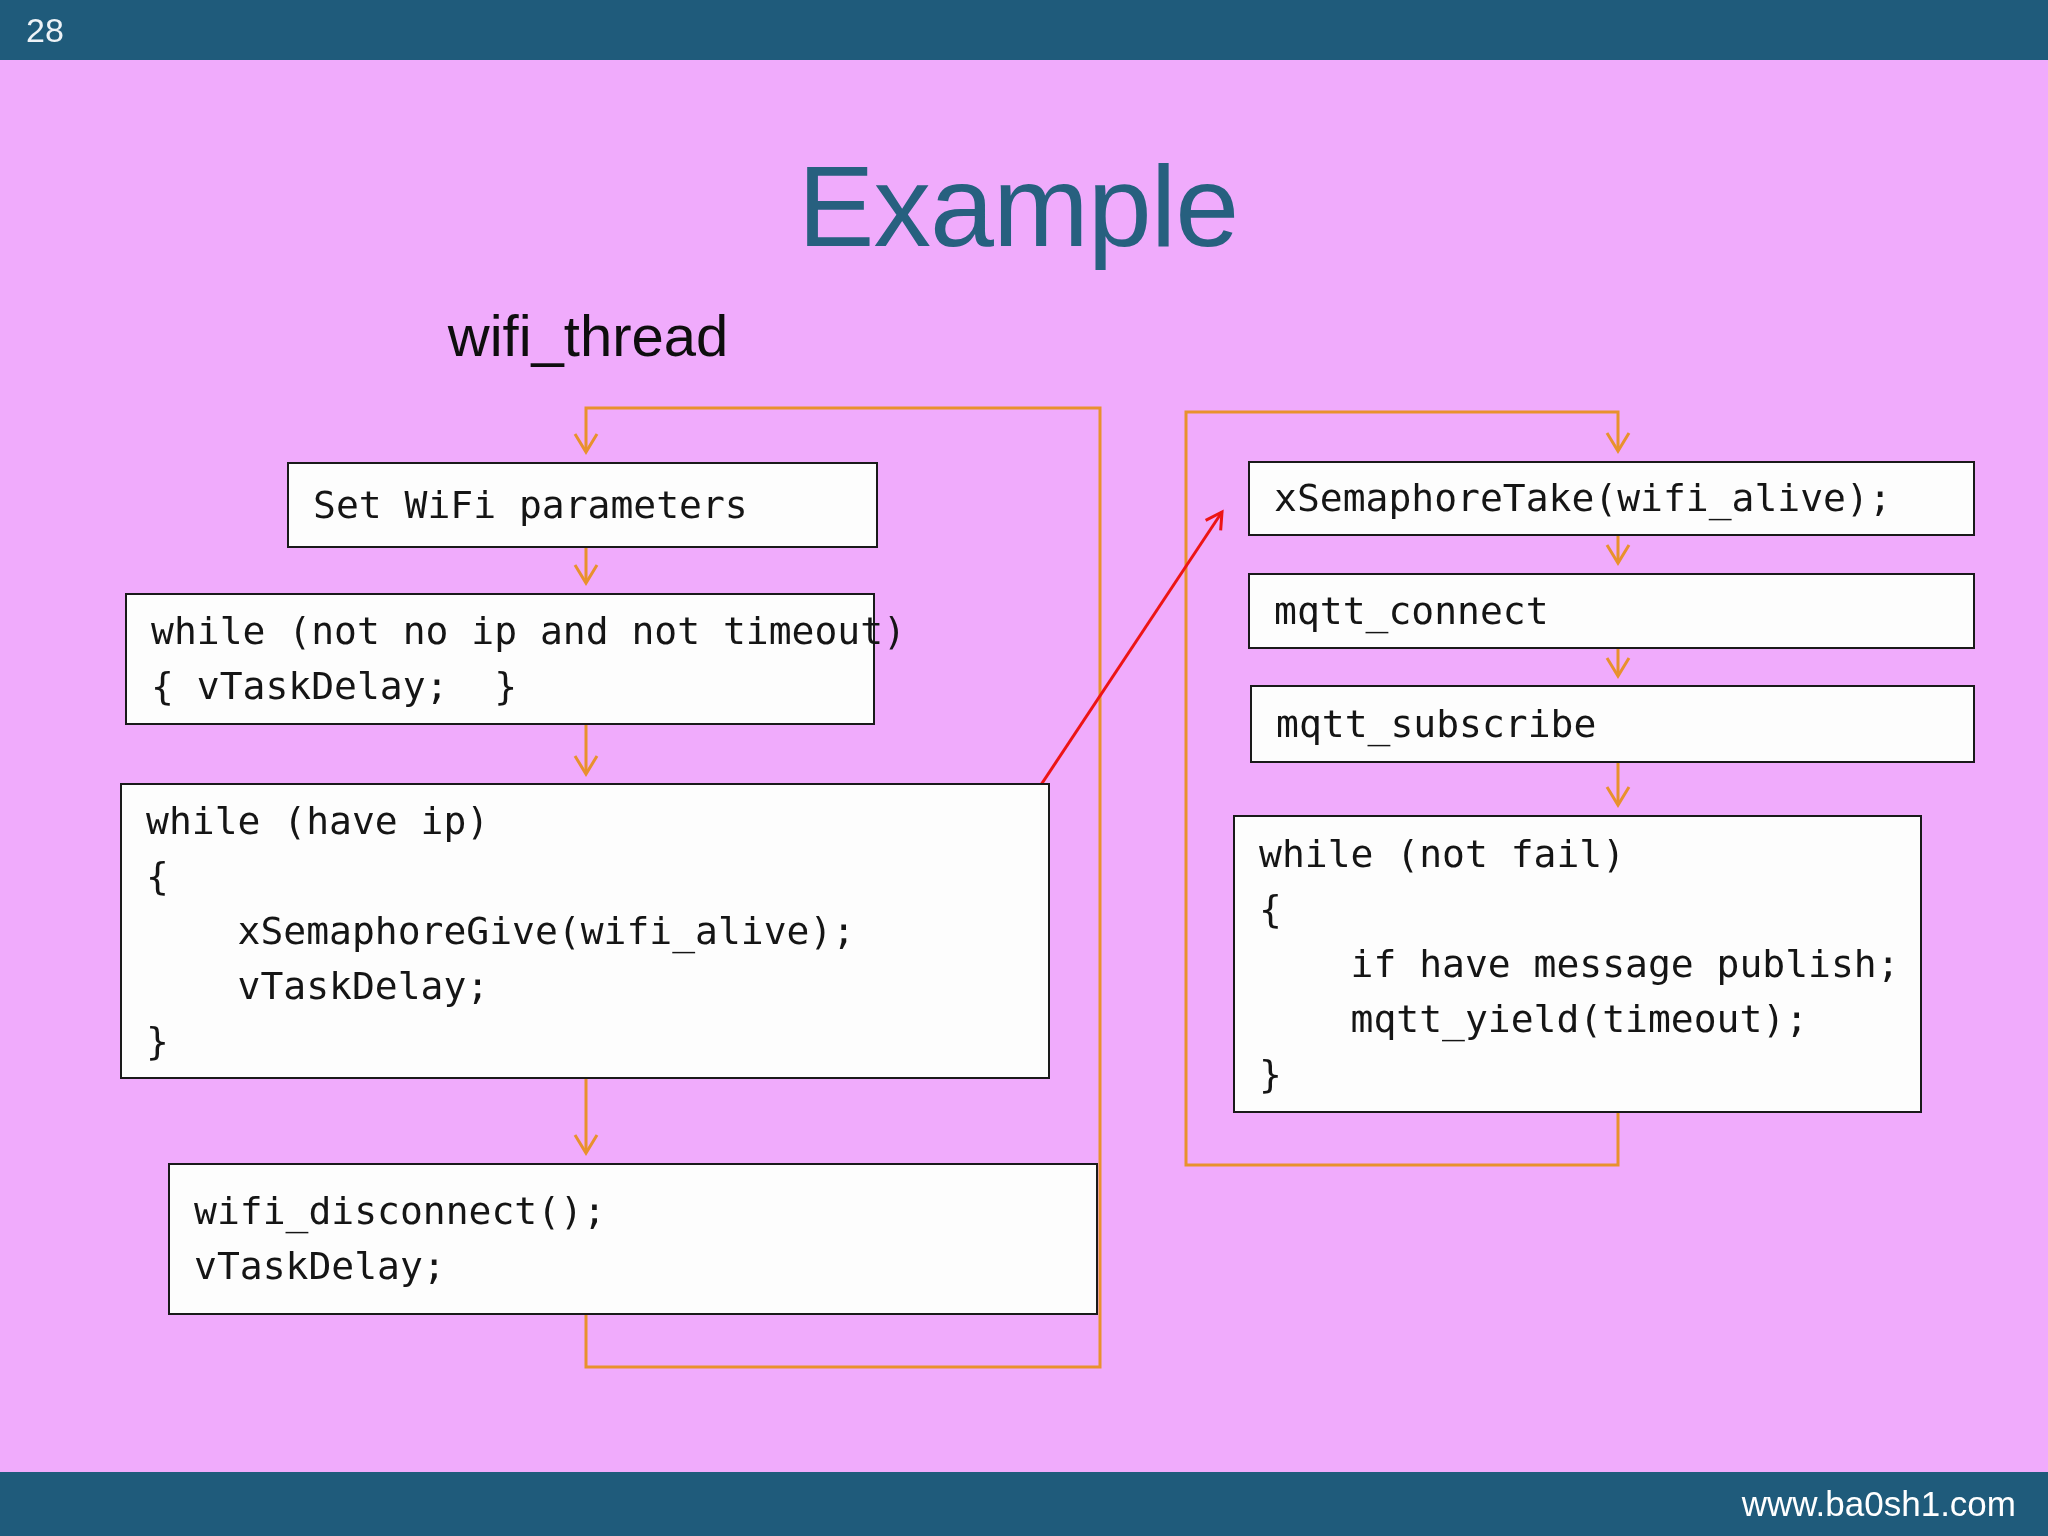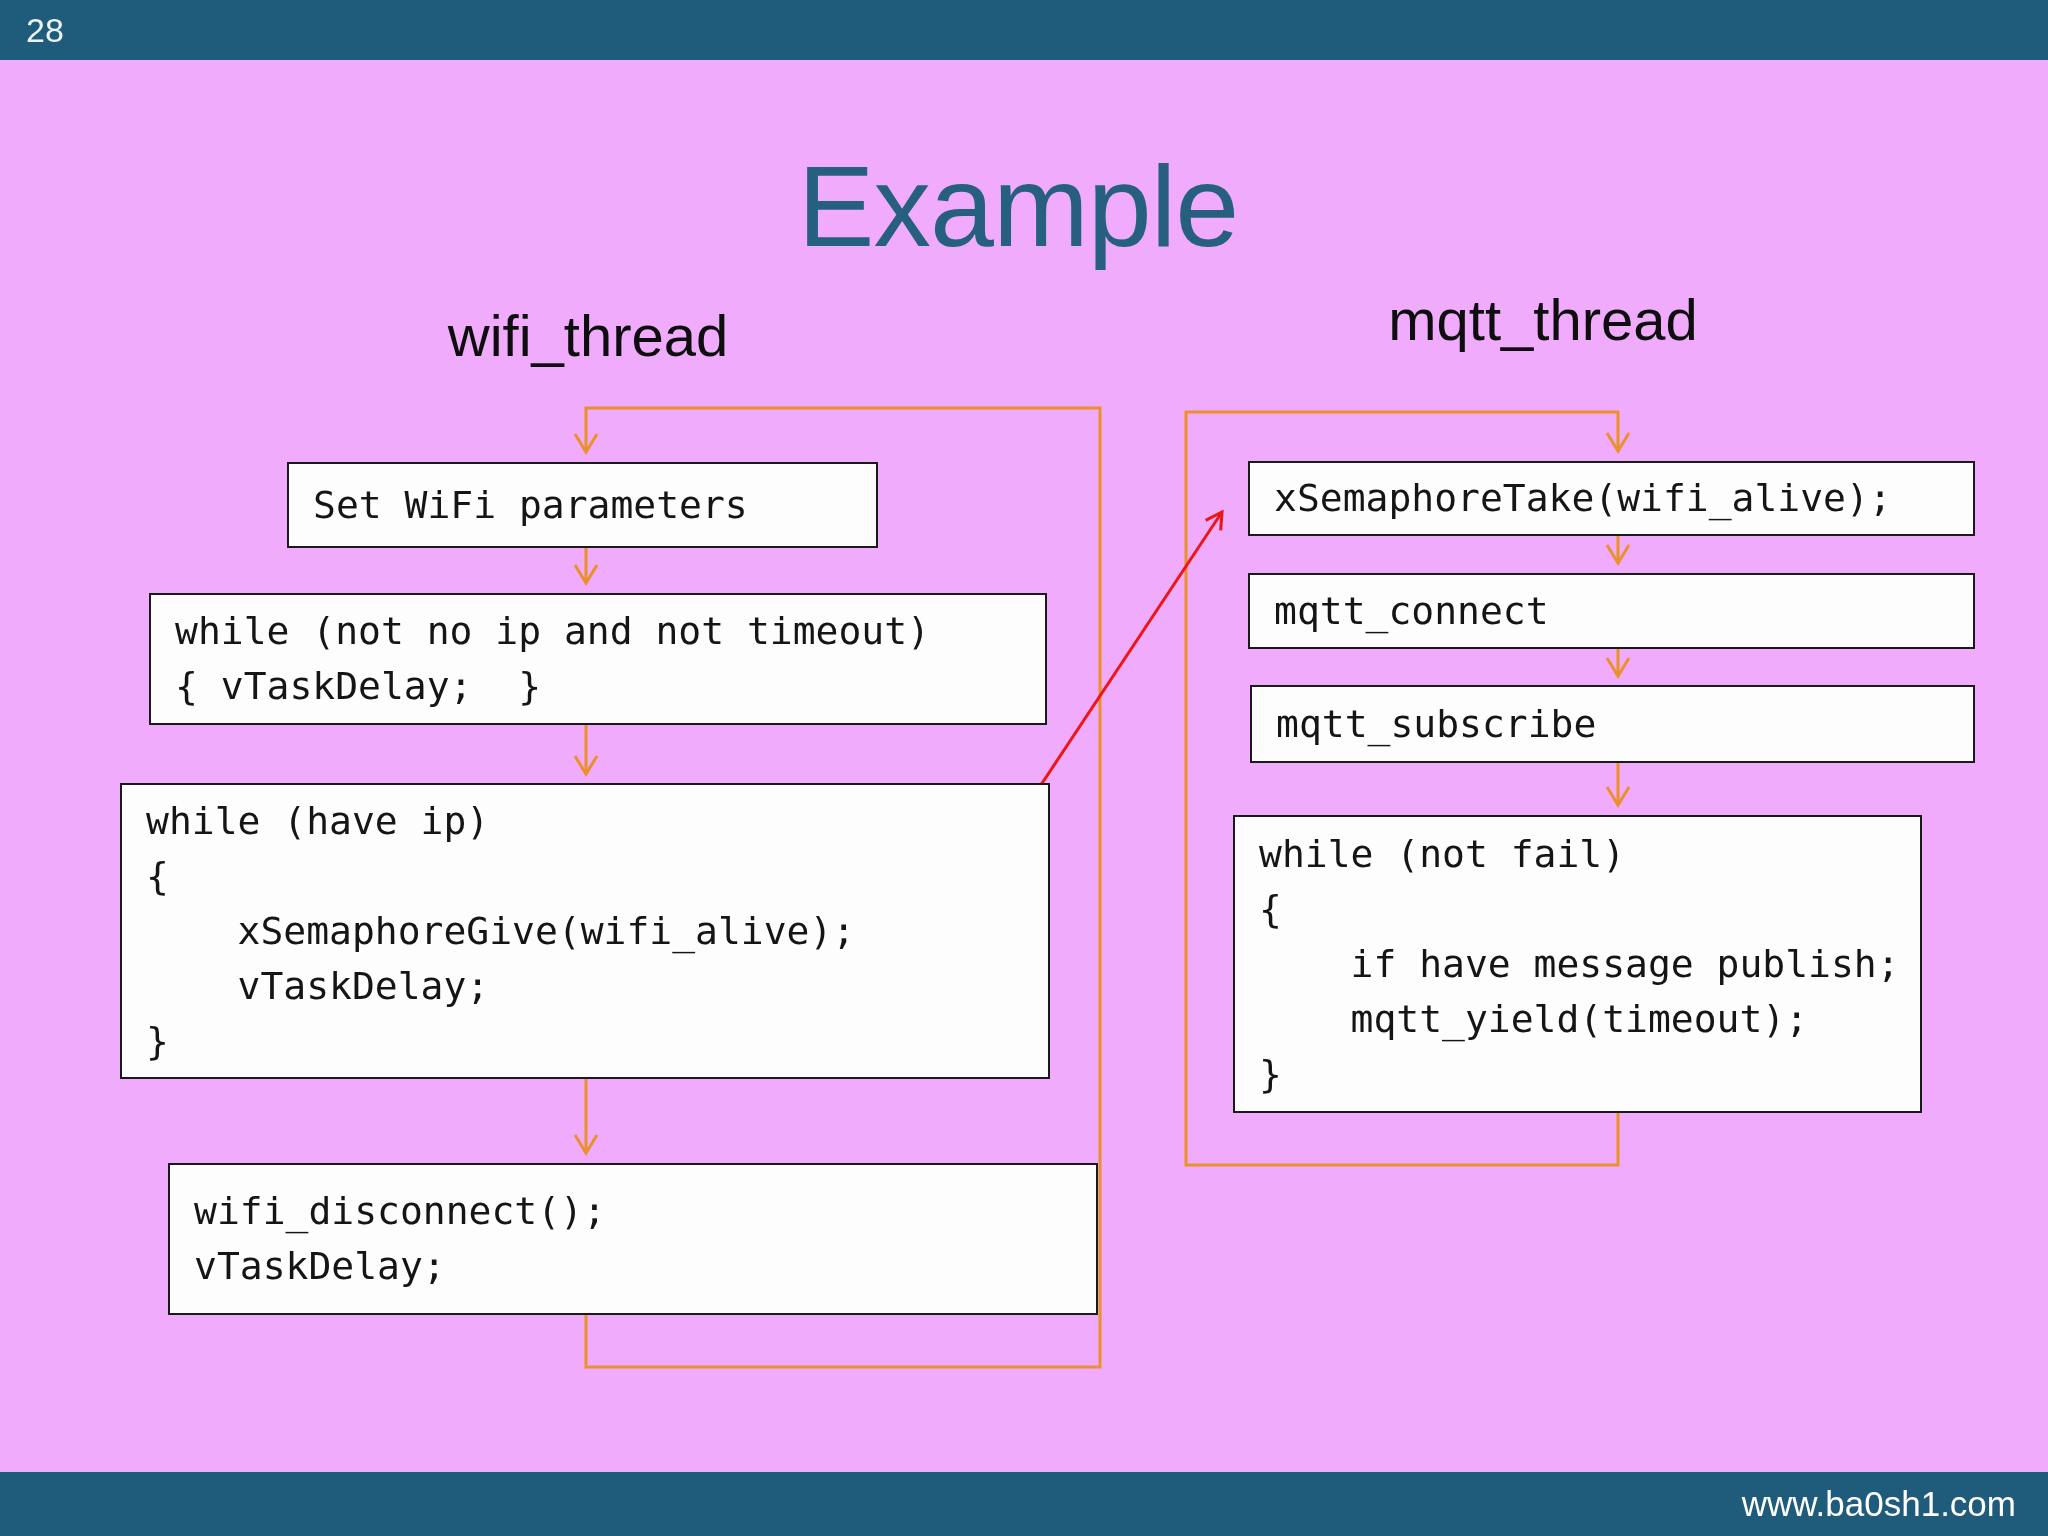--- a/index.html
+++ b/index.html
@@ -61,21 +61,20 @@
 
 <div class="slide">
 
   <div class="bar header">
     <span class="slide-num">28</span>
   </div>
 
   <h1 class="title">Example</h1>
 
   <div class="thread-label wifi">wifi_thread</div>
-  <div class="thread-label mqtt">mqtt_thread</div>
 
   <svg class="overlay" viewBox="0 0 2048 1536">
     <defs>
       <marker id="arrow-orange" viewBox="0 0 30 30" refX="25" refY="15" markerWidth="30" markerHeight="30" markerUnits="userSpaceOnUse" orient="auto">
         <path d="M7,4 L25,15 L7,26" fill="none" stroke="#e8912d" stroke-width="3"></path>
       </marker>
       <marker id="arrow-red" viewBox="0 0 26 26" refX="22" refY="13" markerWidth="26" markerHeight="26" markerUnits="userSpaceOnUse" orient="auto">
         <path d="M6,4 L22,13 L6,22" fill="none" stroke="#ed1515" stroke-width="3"></path>
       </marker>
     </defs>
@@ -89,21 +88,21 @@
     <path class="orange-line" marker-end="url(#arrow-orange)" d="M1618,1113 L1618,1165 L1186,1165 L1186,412 L1618,412 L1618,451"></path>
 
     <path class="orange-line" marker-end="url(#arrow-orange)" d="M1618,536 L1618,563"></path>
     <path class="orange-line" marker-end="url(#arrow-orange)" d="M1618,649 L1618,676"></path>
     <path class="orange-line" marker-end="url(#arrow-orange)" d="M1618,763 L1618,805"></path>
 
     <path class="red-line" marker-end="url(#arrow-red)" d="M944,931 L1222,512"></path>
   </svg>
 
   <div class="node" style="left:287px;top:462px;width:591px;height:86px;">Set WiFi parameters</div>
-  <div class="node" style="left:125px;top:593px;width:898px;height:132px;margin-left:24px;">while (not no ip and not timeout)
+  <div class="node" style="left:125px;top:593px;width:750px;height:132px;">while (not no ip and not timeout)
 { vTaskDelay;  }</div>
   <div class="node" style="left:120px;top:783px;width:930px;height:296px;">while (have ip)
 {
     xSemaphoreGive(wifi_alive);
     vTaskDelay;
 }</div>
   <div class="node" style="left:120px;top:1163px;width:930px;height:152px;margin-left:48px;">wifi_disconnect();
 vTaskDelay;</div>
 
   <div class="node" style="left:1248px;top:461px;width:727px;height:75px;">xSemaphoreTake(wifi_alive);</div>

